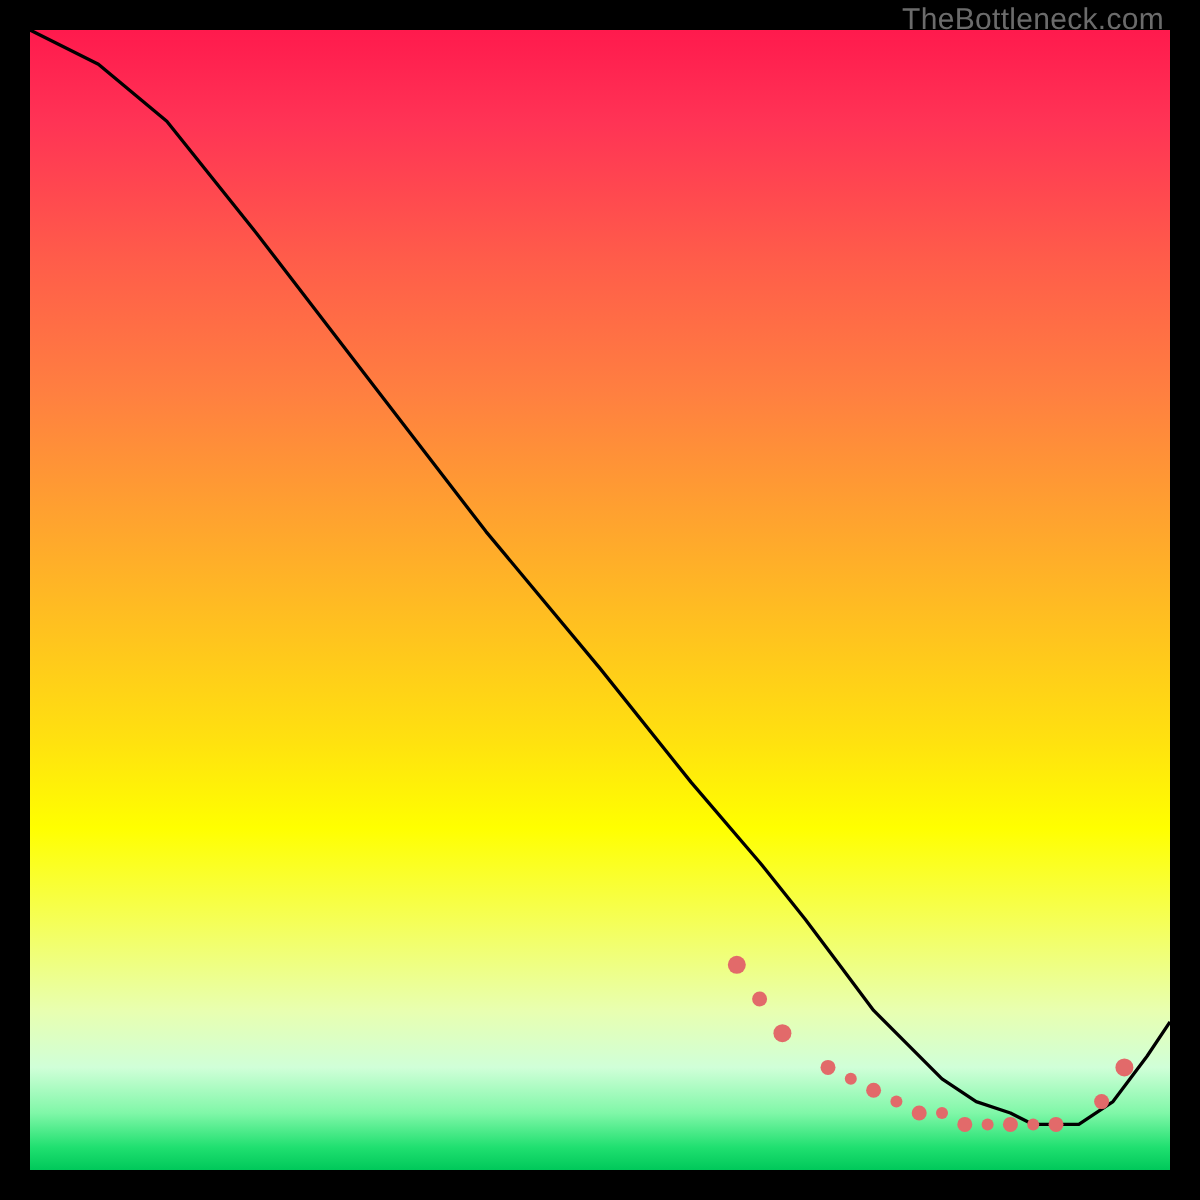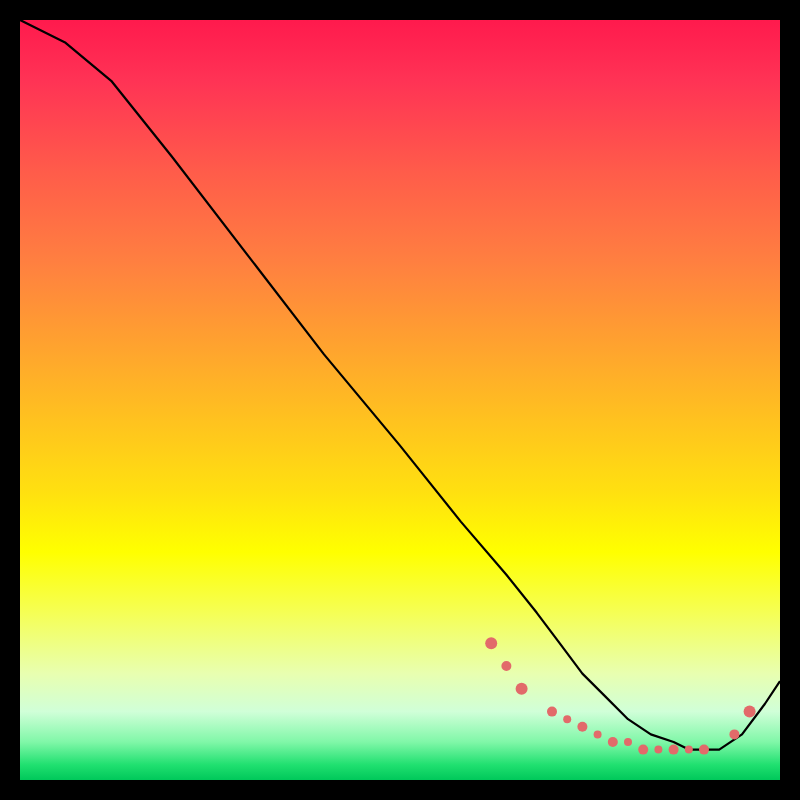--- a/index.html
+++ b/index.html
@@ -56,20 +56,21 @@
   }
   .marker {
     fill: #e26a6a;
     stroke: none;
   }
 </style>
 </head>
 <body>
 
 <div class="stage">
+  <div class="watermark">TheBottleneck.com</div>
   <div class="plot-area">
     <svg class="curve" viewBox="0 0 760 760">
       <path id="curve-path" d="M0.0 0.0 L45.6 22.8 L91.2 60.8 L152.0 136.8 L228.0 235.6 L304.0 334.4 L380.0 425.6 L440.8 501.6 L486.4 554.8 L516.8 592.8 L539.6 623.2 L562.4 653.6 L585.2 676.4 L608.0 699.2 L630.8 714.4 L653.6 722.0 L668.8 729.6 L684.0 729.6 L699.2 729.6 L722.0 714.4 L744.8 684.0 L760.0 661.2"></path>
       <g id="markers">
           <circle cx="471.2" cy="623.2" r="6" class="marker"></circle>
           <circle cx="486.4" cy="646.0" r="5" class="marker"></circle>
           <circle cx="501.6" cy="668.8" r="6" class="marker"></circle>
           <circle cx="532.0" cy="691.6" r="5" class="marker"></circle>
           <circle cx="547.2" cy="699.2" r="4" class="marker"></circle>
           <circle cx="562.4" cy="706.8" r="5" class="marker"></circle>

